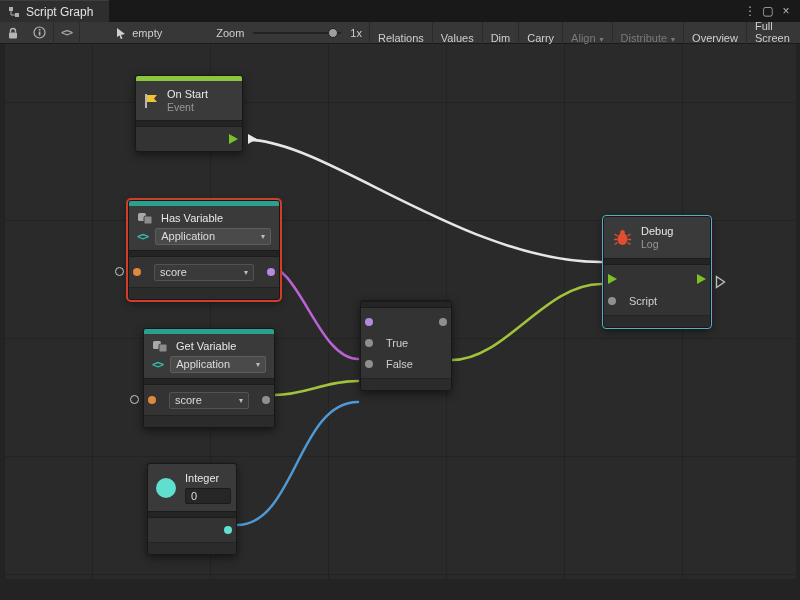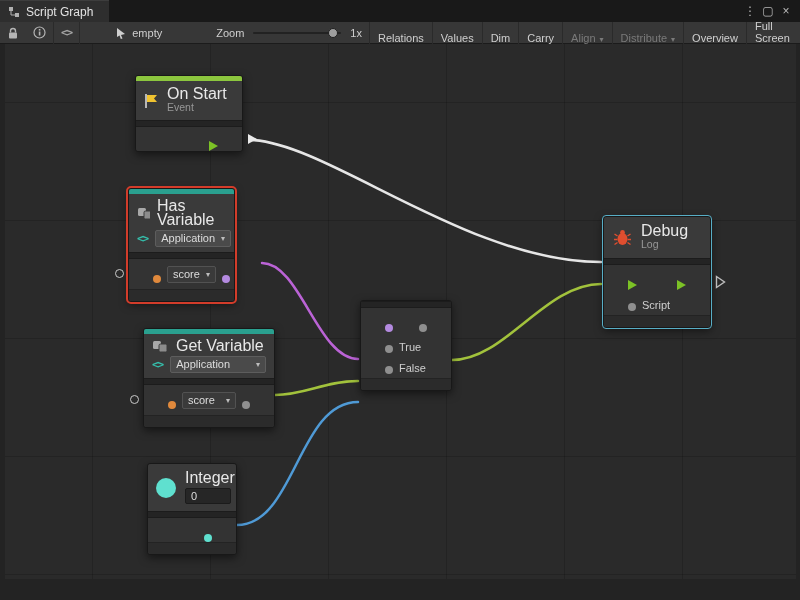--- a/index.html
+++ b/index.html
@@ -38,25 +38,25 @@
   .frame.bottom{left:0;right:0;bottom:0;height:21px}
   svg.wires{position:absolute;left:0;top:0;z-index:1}
 
   
   .node{position:absolute;z-index:2;background:#303030;border:1px solid #181818;border-radius:3px;
         box-shadow:0 3px 9px rgba(0,0,0,.5);font-size:12px}
   .accent{height:5px;border-radius:2px 2px 0 0}
   .n-head{background:#3a3a3a;padding:5px 8px;display:flex;flex-direction:column;gap:3px}
   .n-head.single{flex-direction:row;align-items:center;gap:8px;padding:6px 8px}
   .head-row{display:flex;align-items:center;gap:7px}
-  .n-title{color:#e8e8e8;font-size:16px;line-height:14px}
+  .n-title{color:#e8e8e8;font-size:11px;line-height:14px}
   .n-sub{color:#989898;font-size:10.5px;line-height:13px}
   .n-sep{height:7px;background:#242424;border-top:1px solid #1c1c1c;border-bottom:1px solid #1c1c1c}
   .n-ports{background:#333;position:relative}
-  .p-row{display:flex;align-items:flex-end;gap:6px;padding:0 24px;position:relative}
+  .p-row{display:flex;align-items:center;gap:13px;padding:0 4px;position:relative}
   .n-footer{height:12px;background:#2b2b2b;border-top:1px solid #232323;border-radius:0 0 3px 3px}
   .dot{width:8px;height:8px;border-radius:50%;flex:0 0 auto}
   .dot.orange{background:#e0893c}
   .dot.purple{background:#b48ae0}
   .dot.gray{background:#8f8f8f}
   .dot.cyan{background:#5fe0cf}
   .tri{width:0;height:0;border-top:5px solid transparent;border-bottom:5px solid transparent;border-left:9px solid #7cc226}
   .tri.white{border-left-color:#eaeaea}
   .dd{display:flex;align-items:center;justify-content:space-between;background:#4a4a4a;border:1px solid #5d5d5d;
       border-radius:2px;font-size:11px;color:#ddd;padding:1px 5px;gap:6px;line-height:13px}
@@ -175,21 +175,21 @@
     </div>
     <div class="n-sep"></div>
     <div class="n-ports" style="height:24px;border-radius:0 0 3px 3px">
       <div class="p-row" style="height:24px;justify-content:flex-end">
         <span class="tri"></span>
         <span class="tri white" style="position:absolute;right:-15px;top:7px"></span>
       </div>
     </div>
   </div>
 
-  <div class="node" style="left:128px;top:144px;width:107px;outline:2px solid #d23c2a">
+  <div class="node" style="left:128px;top:156px;width:152px;outline:2px solid #d23c2a">
     <div class="accent" style="background:#2aa08f"></div>
     <div class="n-head">
       <div class="head-row">
         <svg width="17" height="13">
           <rect x="1" y="1" width="8" height="8" rx="1.5" fill="#a8a8a8"></rect>
           <rect x="7" y="4" width="8" height="8" rx="1.5" fill="#8c8c8c" stroke="#3a3a3a"></rect>
         </svg>
         <span class="n-title">Has Variable</span>
       </div>
       <div class="head-row">

